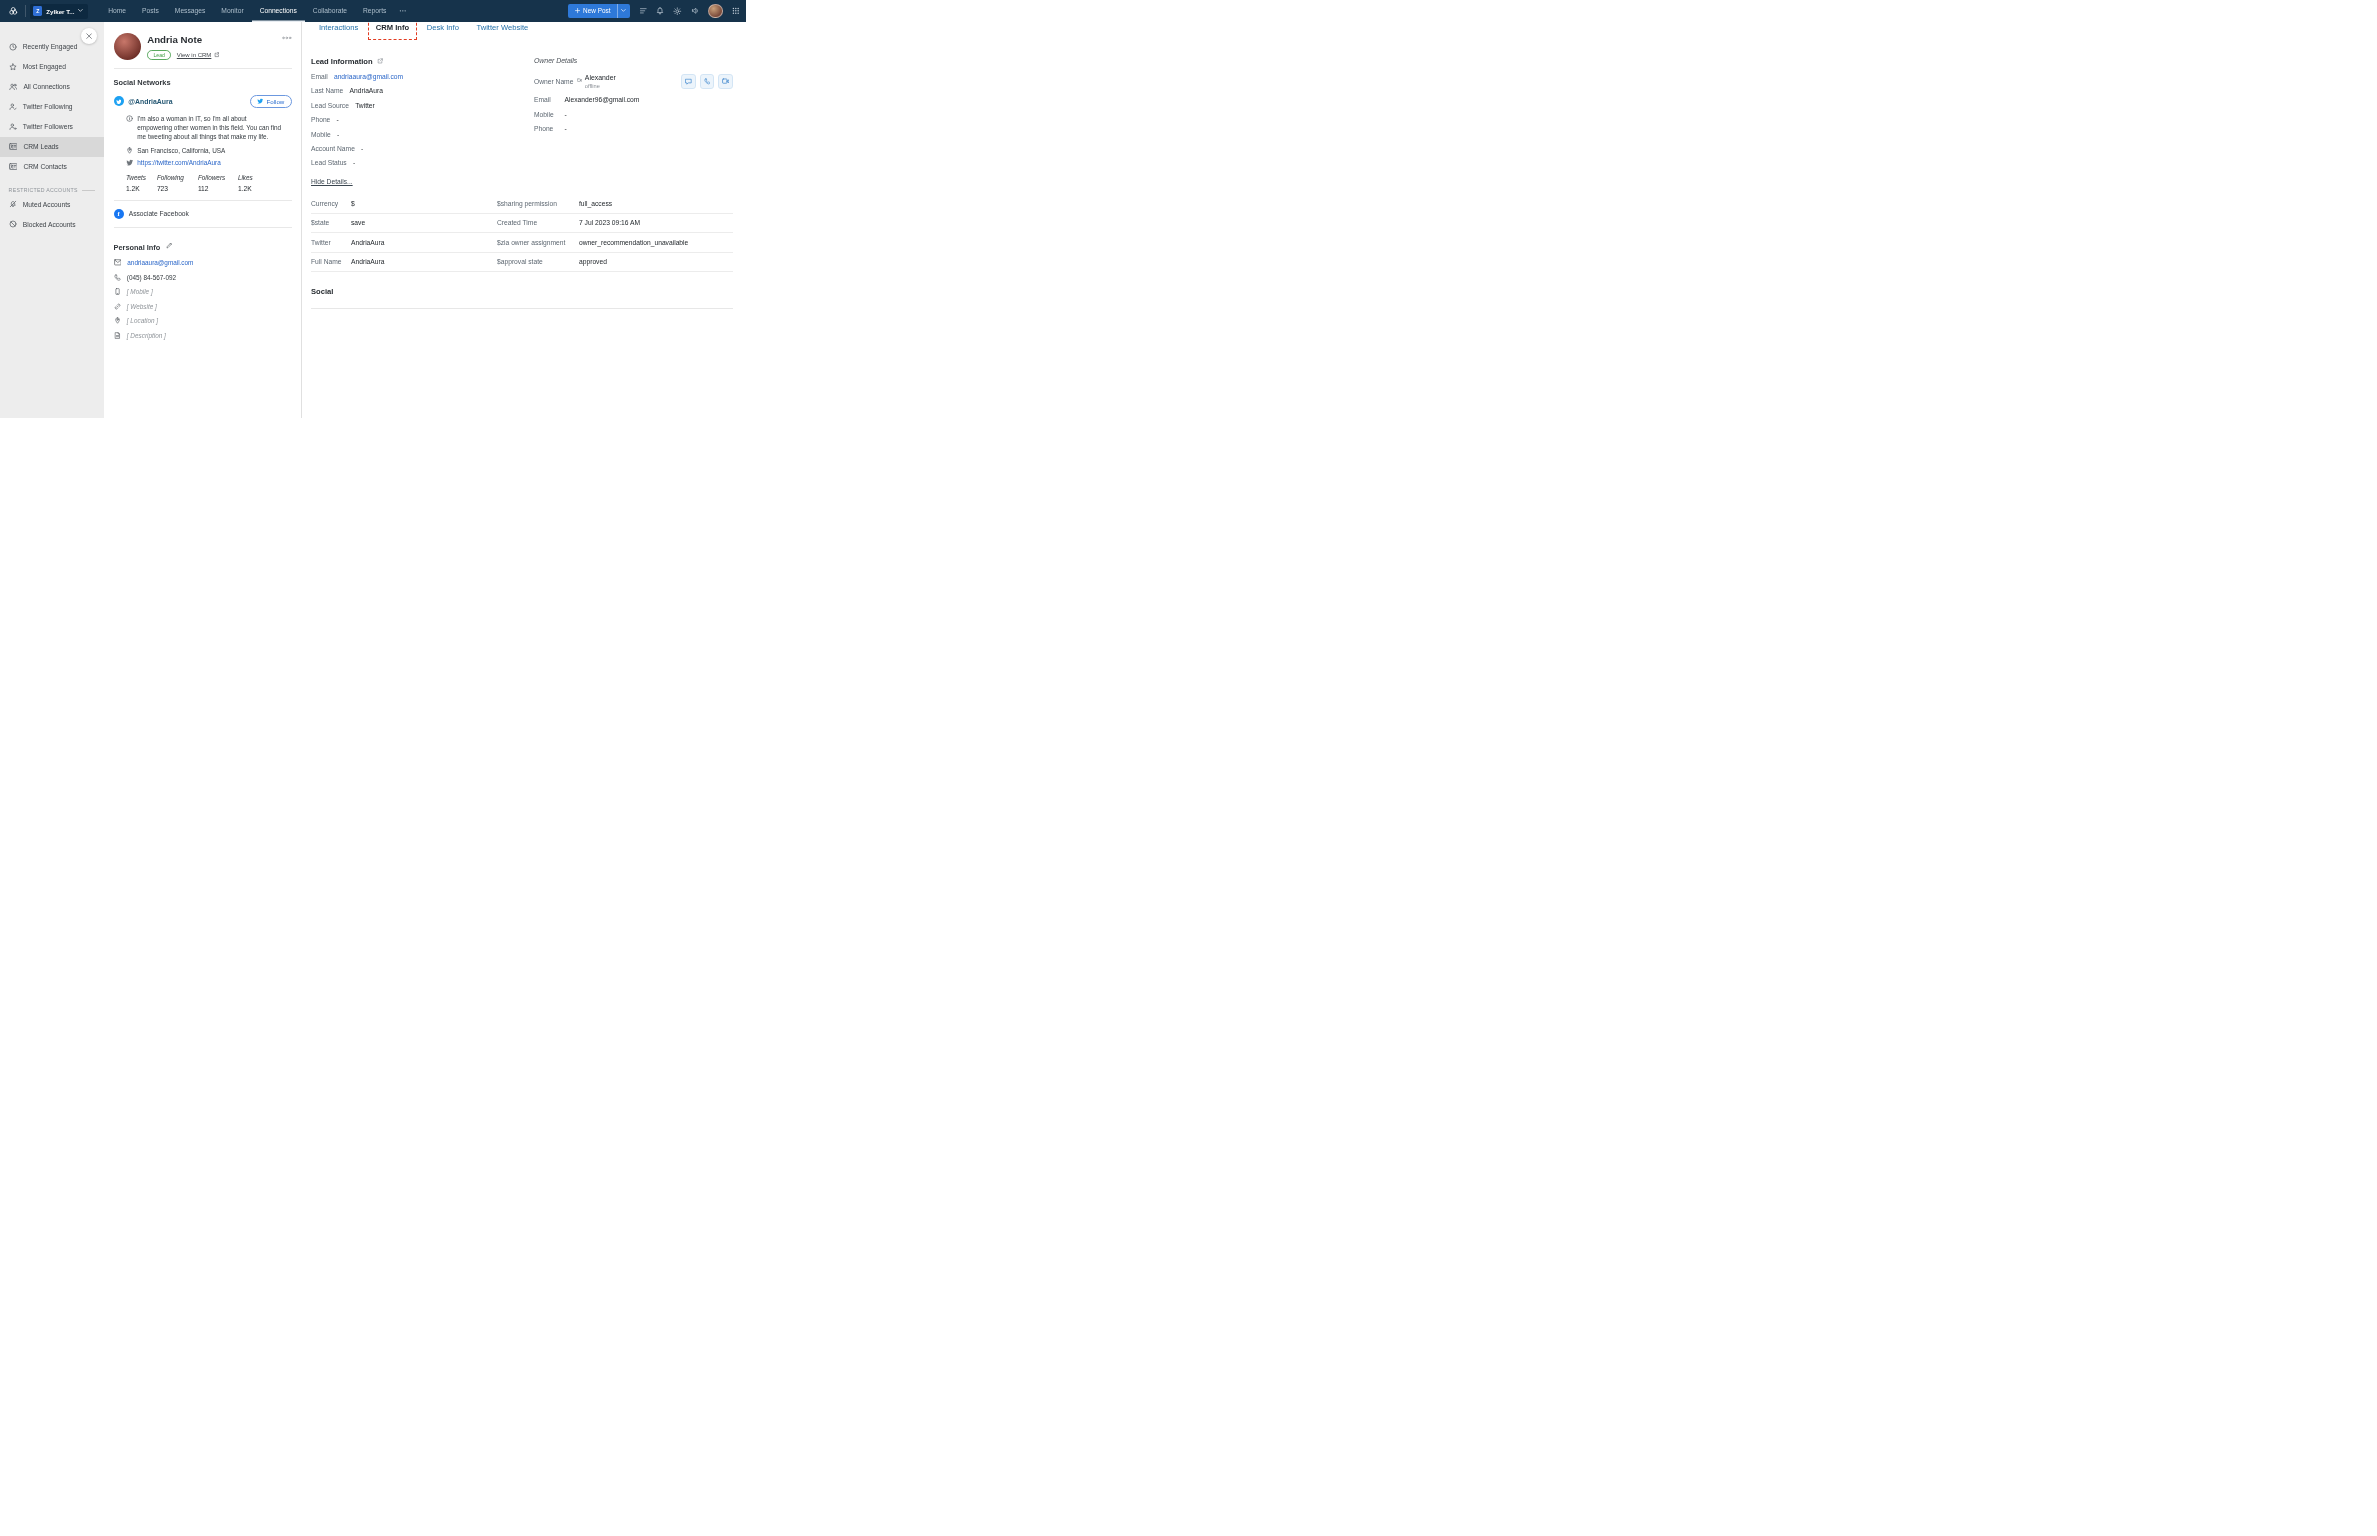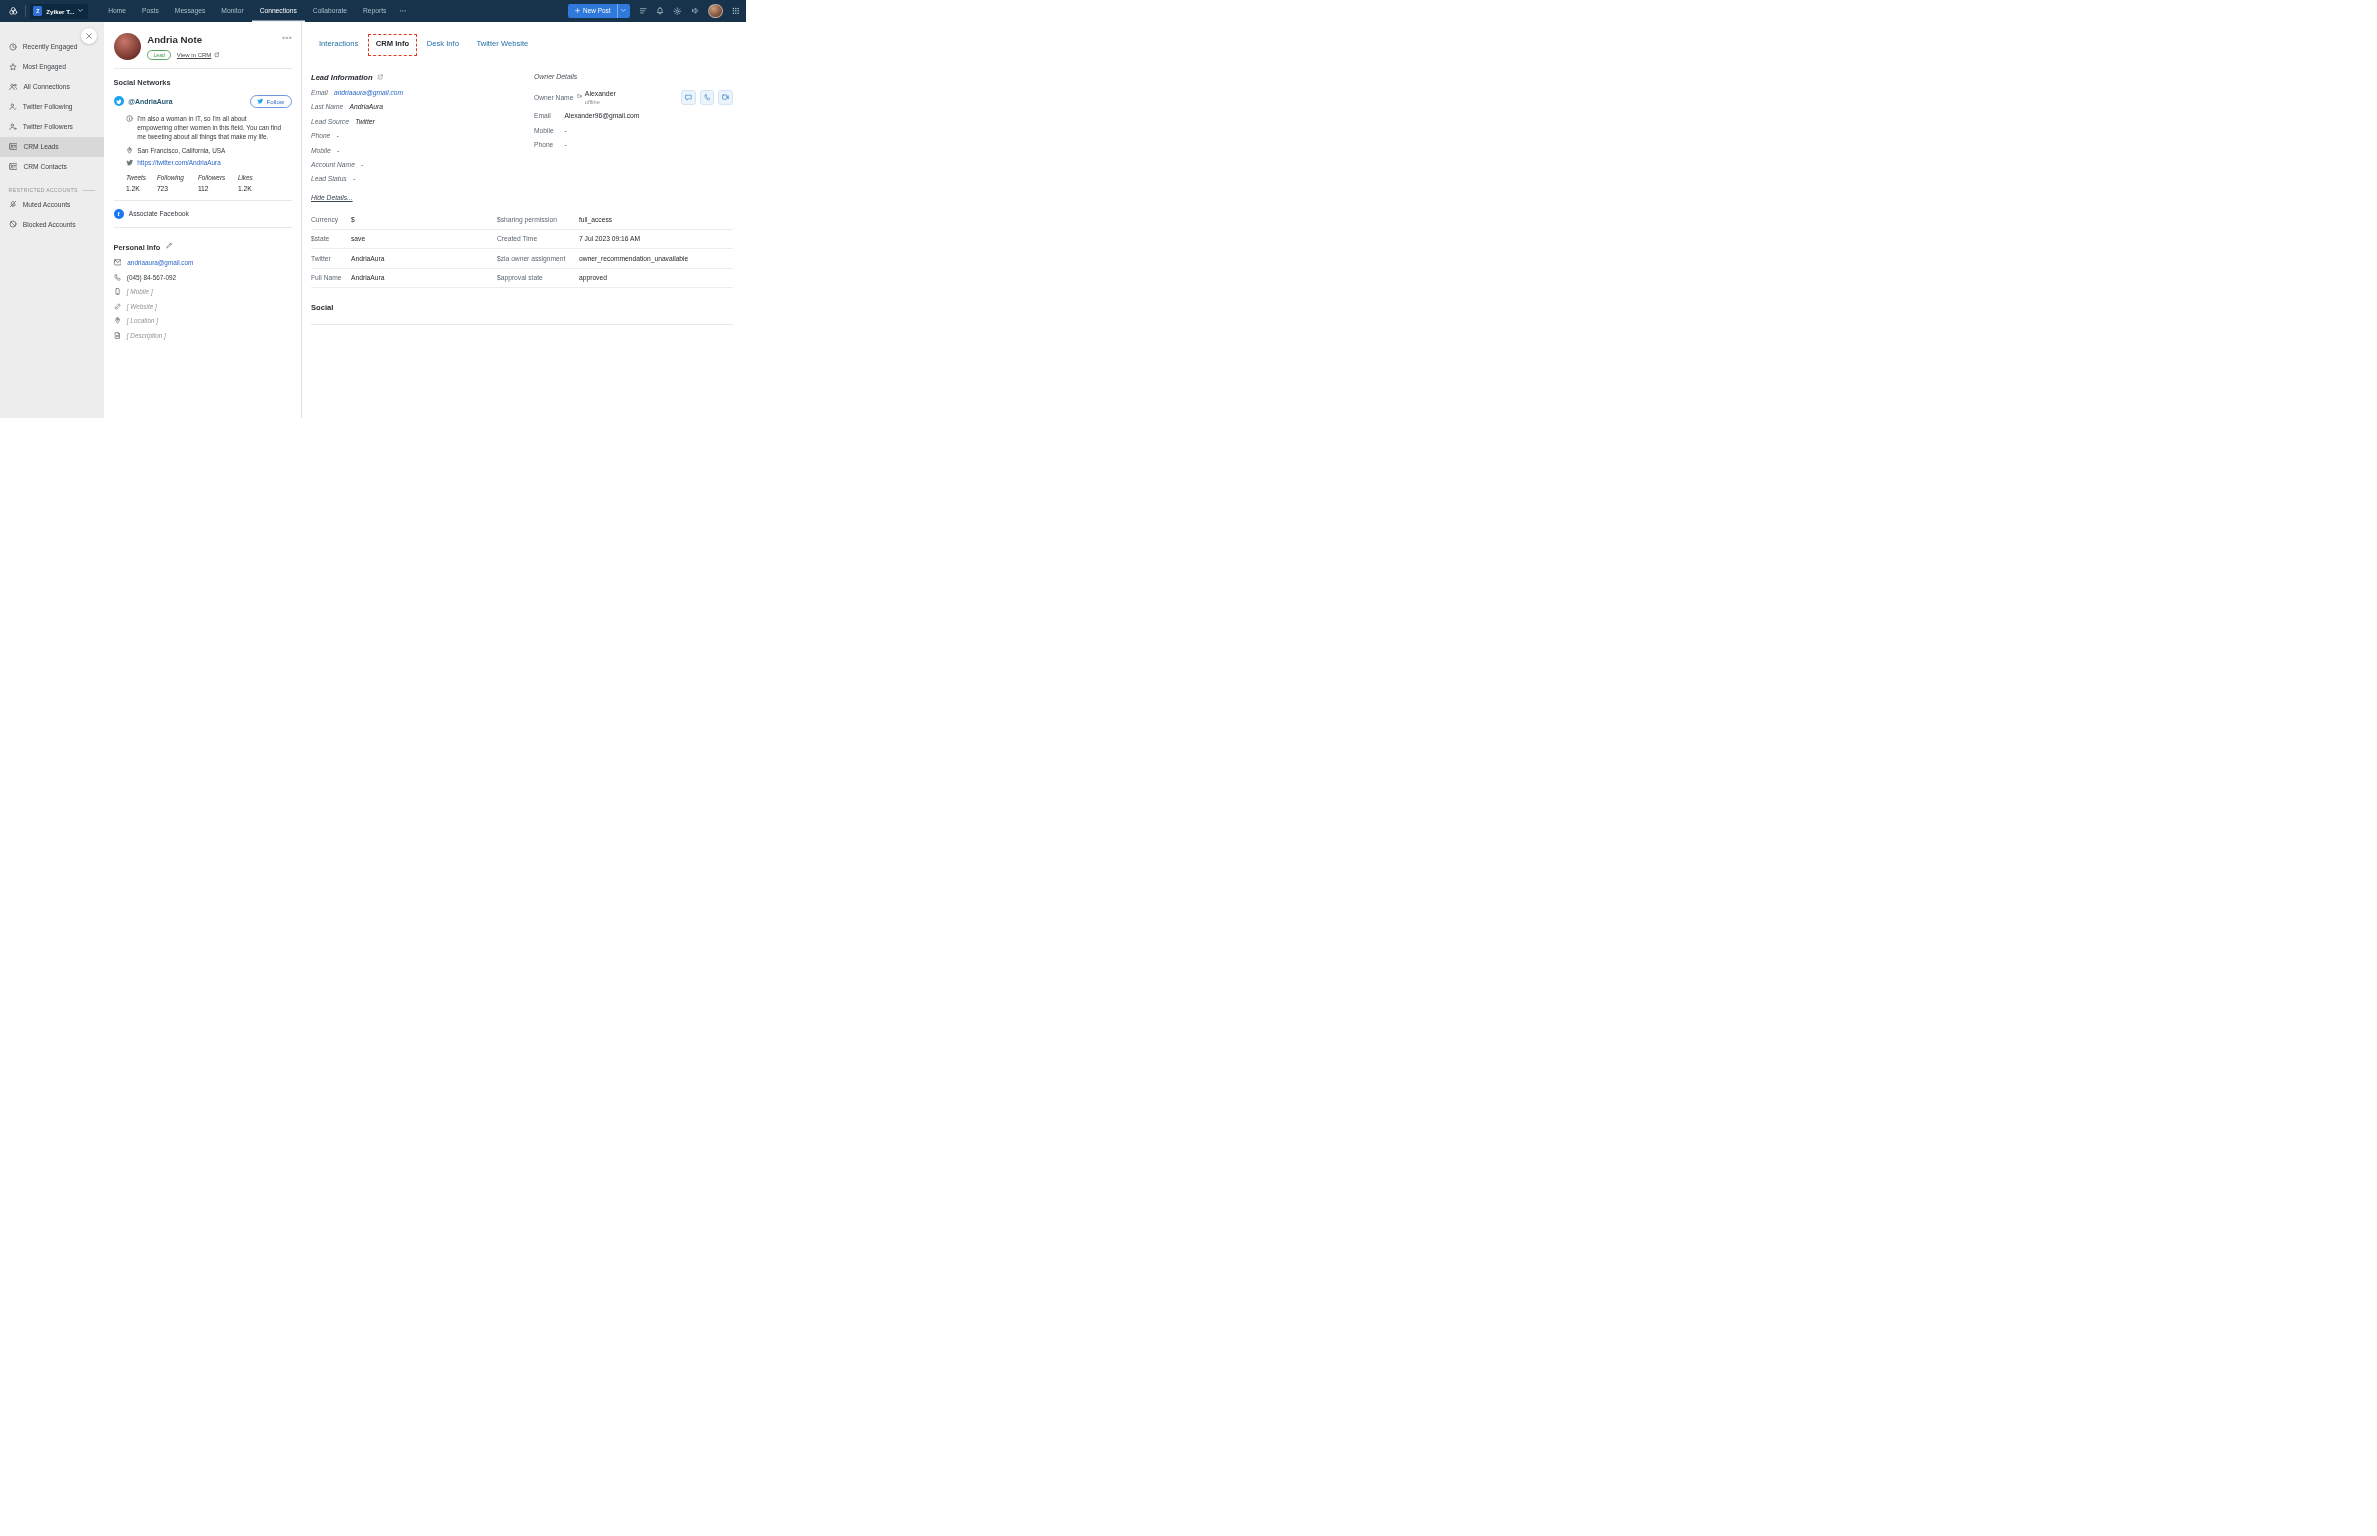--- a/index.html
+++ b/index.html
@@ -67,27 +67,27 @@
   .fb-badge { width:10px; height:10px; border-radius:50%; background:#1877f2; color:#fff; font-weight:bold; font-size:6.7px; display:flex; align-items:center; justify-content:center; font-family:"Liberation Serif",serif; }
   .pi-head { display:flex; align-items:center; gap:5.2px; margin-top:11px; }
   .pi-head .si { color:#55595e; }
   .pi-row { display:flex; align-items:center; gap:6.2px; margin-top:7.4px; font-size:6.4px; color:#33393e; }
   .pi-row .si { color:#55595e; flex:0 0 auto; }
   .pi-link { color:#2a66c8; }
   .pi-ph { font-style:italic; color:#8f9499; }
 
   
   .rightp { position:absolute; top:22px; left:302px; right:0; bottom:0; background:#fff; }
-  .tabs { display:flex; gap:17.6px; padding:17px 0 0 17px; }
+  .tabs { display:flex; gap:17.6px; padding:1px 0 0 17px; }
   .tab { position:relative; font-size:7.6px; color:#2471a9; padding-bottom:5.7px; }
   .tab.active { color:#1d242b; font-weight:600; }
   .annot { position:absolute; top:-4.8px; bottom:-2.4px; left:-7.6px; right:-7.6px; border:1px dashed #e23b21; pointer-events:none; }
   .panel-body { padding:19px 13.3px 0 9px; }
   .two-col { display:flex; }
-  .lead-col { width:223px; flex:0 0 auto;font-style:italic; }
+  .lead-col { width:223px; flex:0 0 auto; }
   .owner-col { flex:1; }
   .h16 { font-size:7.6px; font-weight:600; color:#272c31; }
   .lead-h { display:flex; align-items:center; gap:4.3px; }
   .lead-h .si { color:#7b8187; }
   .f-row { display:flex; gap:6.2px; margin-top:6.9px; font-size:6.7px; line-height:7.6px; }
   .f-row:first-of-type { margin-top:11.4px; }
   .f-label { color:#5d6771; }
   .f-val { color:#23282d; }
   .f-link { color:#2a66c8; }
   .hide-details { display:inline-block; margin-top:11.4px; font-size:6.7px; color:#3b4650; text-decoration:underline; }

